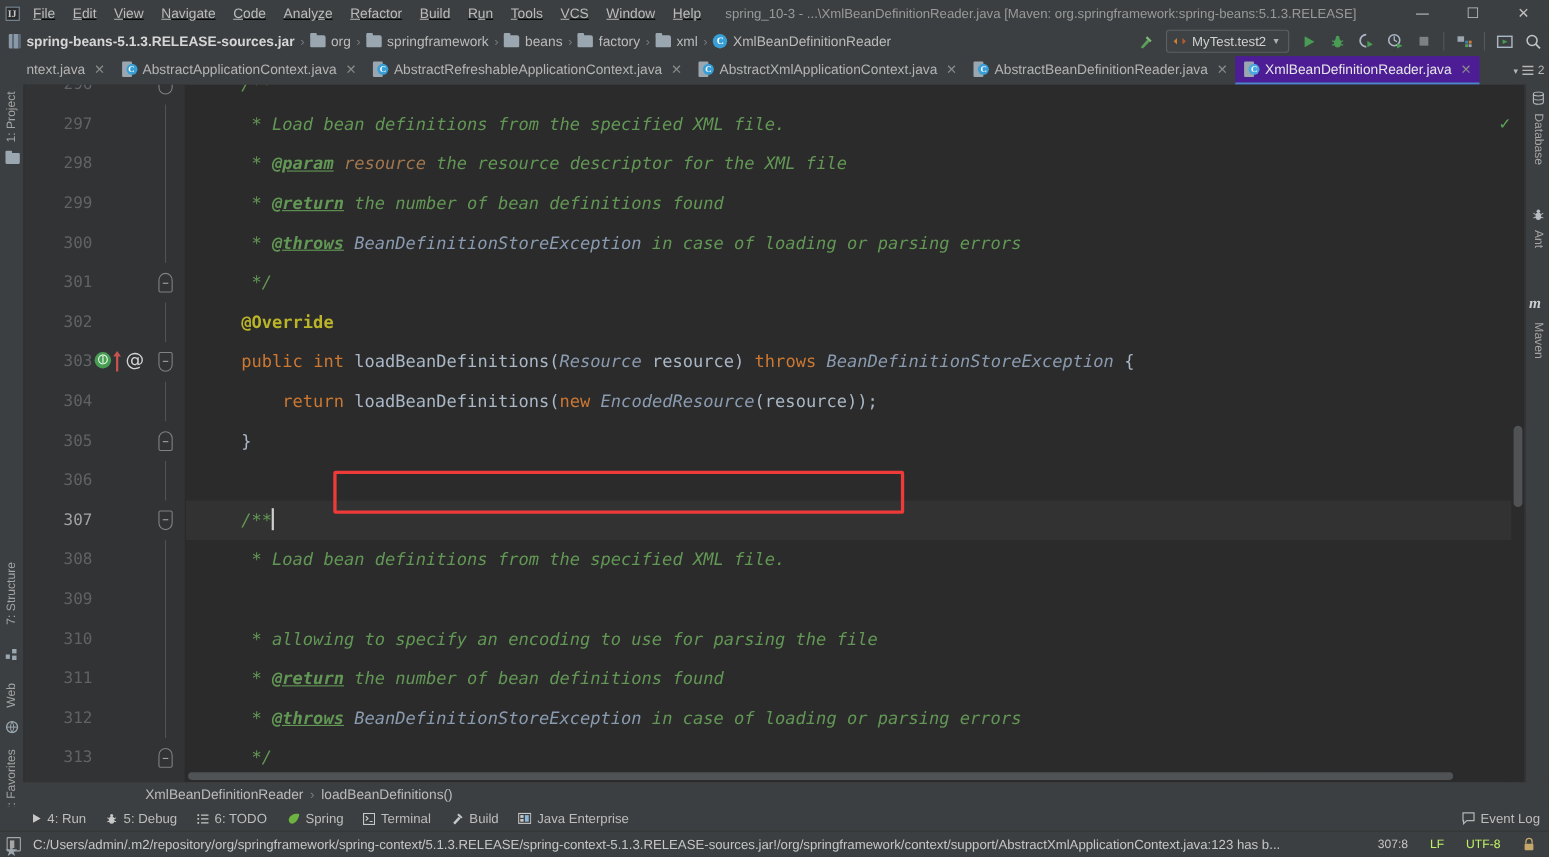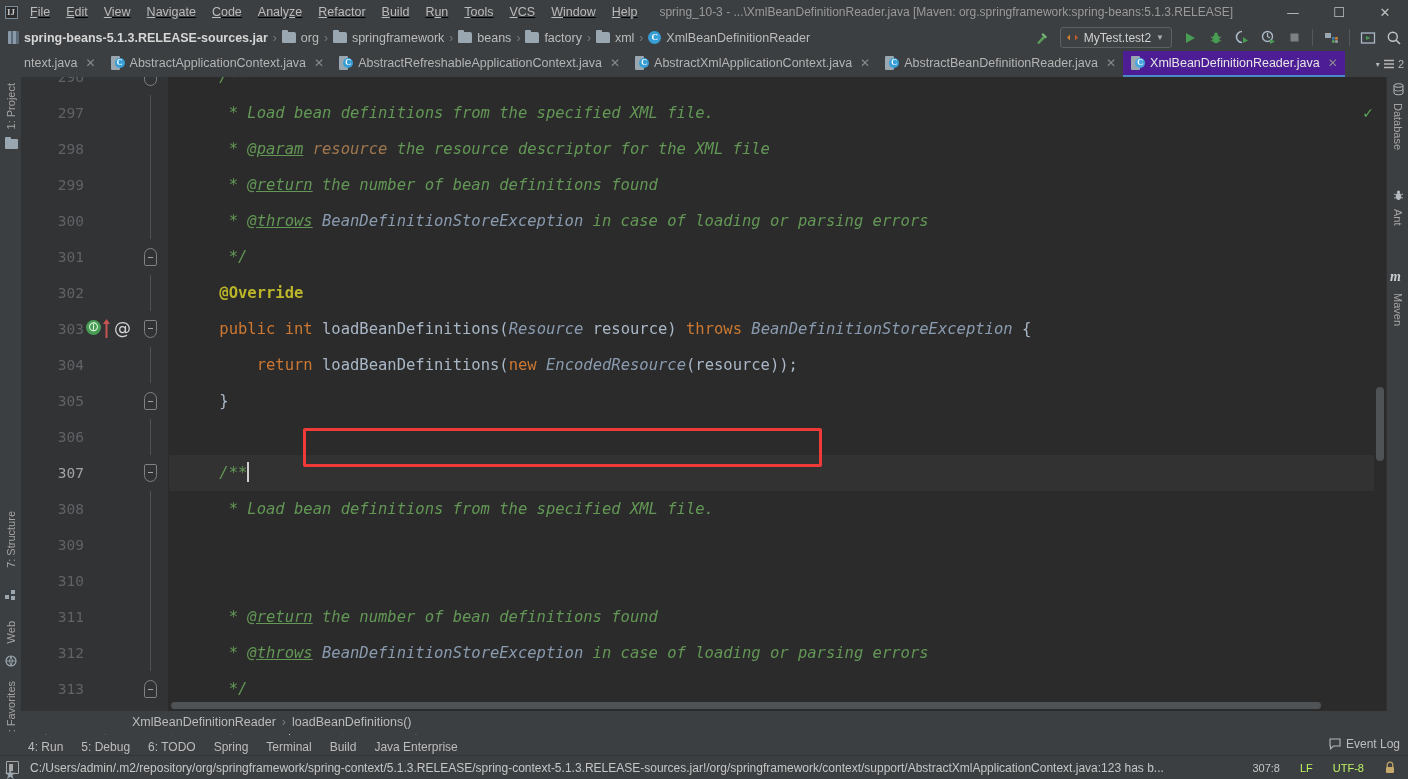--- a/index.html
+++ b/index.html
@@ -148,21 +148,21 @@
     font-family: "DejaVu Sans Mono", monospace;
   }
   .line.cur .lnum { color: #a4a3a3; }
   .line.cur .rowbg { background: #323232; }
   .rowbg { position: absolute; left: 147px; right: 0; top: 0; height: 36px; }
   .code {
     position: absolute; left: 160px; top: 0; height: 36px; line-height: 36px;
     font-size: 15.5px; white-space: pre; font-family: "DejaVu Sans Mono", monospace;
   }
   .c-cmt  { color: #629755; font-style: italic; }
-  .c-tag  { color: #629755; font-style: italic; font-weight: normal; text-decoration: underline; }
+  .c-tag  { color: #629755; font-style: italic; font-weight: bold; text-decoration: underline; }
   .c-pval { color: #a1774f; font-style: italic; }
   .c-typ  { color: #8a9bb0; font-style: italic; }
   .c-ann  { color: #bbb529; font-weight: bold; }
   .c-kw   { color: #cc7832; }
   .c-id   { color: #a9b7c6; }
 
   
   .fold {
     position: absolute; left: 122px; width: 13px;
   }
@@ -228,21 +228,21 @@
   }
   .editor-crumbs .sep { color: #7b7e80; }
 
   
   .bottombar {
     height: 22px; flex: 0 0 22px; background: #3c3f41; display: flex; align-items: center;
     padding-left: 20px; gap: 2px; position: relative;
   }
   .bb-item {
     display: flex; align-items: center; gap: 5px; height: 20px; padding: 0 8px;
-    font-size: 12px; color: #bdbdbd; border-radius: 2px; flex-direction: column;
+    font-size: 12px; color: #bdbdbd; border-radius: 2px;
   }
   .bb-right {
     position: absolute; right: 8px; display: flex; align-items: center; gap: 5px;
     font-size: 12px; color: #bdbdbd;
   }
 
   
   .statusbar {
     height: 24px; flex: 0 0 24px; background: #3c3f41; display: flex; align-items: center;
     padding: 0 6px; gap: 8px; border-top: 1px solid #323436;
@@ -564,20 +564,21 @@
           </div>
           <div class="line" style="height: 36px;">
             <div class="rowbg"></div>
             <div class="lnum">309</div>
             <div class="fold-line"></div>
           </div>
           <div class="line" style="height: 36px;">
             <div class="rowbg"></div>
             <div class="lnum">310</div>
             <div class="fold-line"></div>
+            <div class="code"><span class="c-cmt">     * allowing to specify an encoding to use for parsing the file</span></div>
           </div>
           <div class="line" style="height: 36px;">
             <div class="rowbg"></div>
             <div class="lnum">311</div>
             <div class="fold-line"></div>
             <div class="code"><span class="c-cmt">     * </span><span class="c-tag">@return</span><span class="c-cmt"> the number of bean definitions found</span></div>
           </div>
           <div class="line" style="height: 36px;">
             <div class="rowbg"></div>
             <div class="lnum">312</div>

